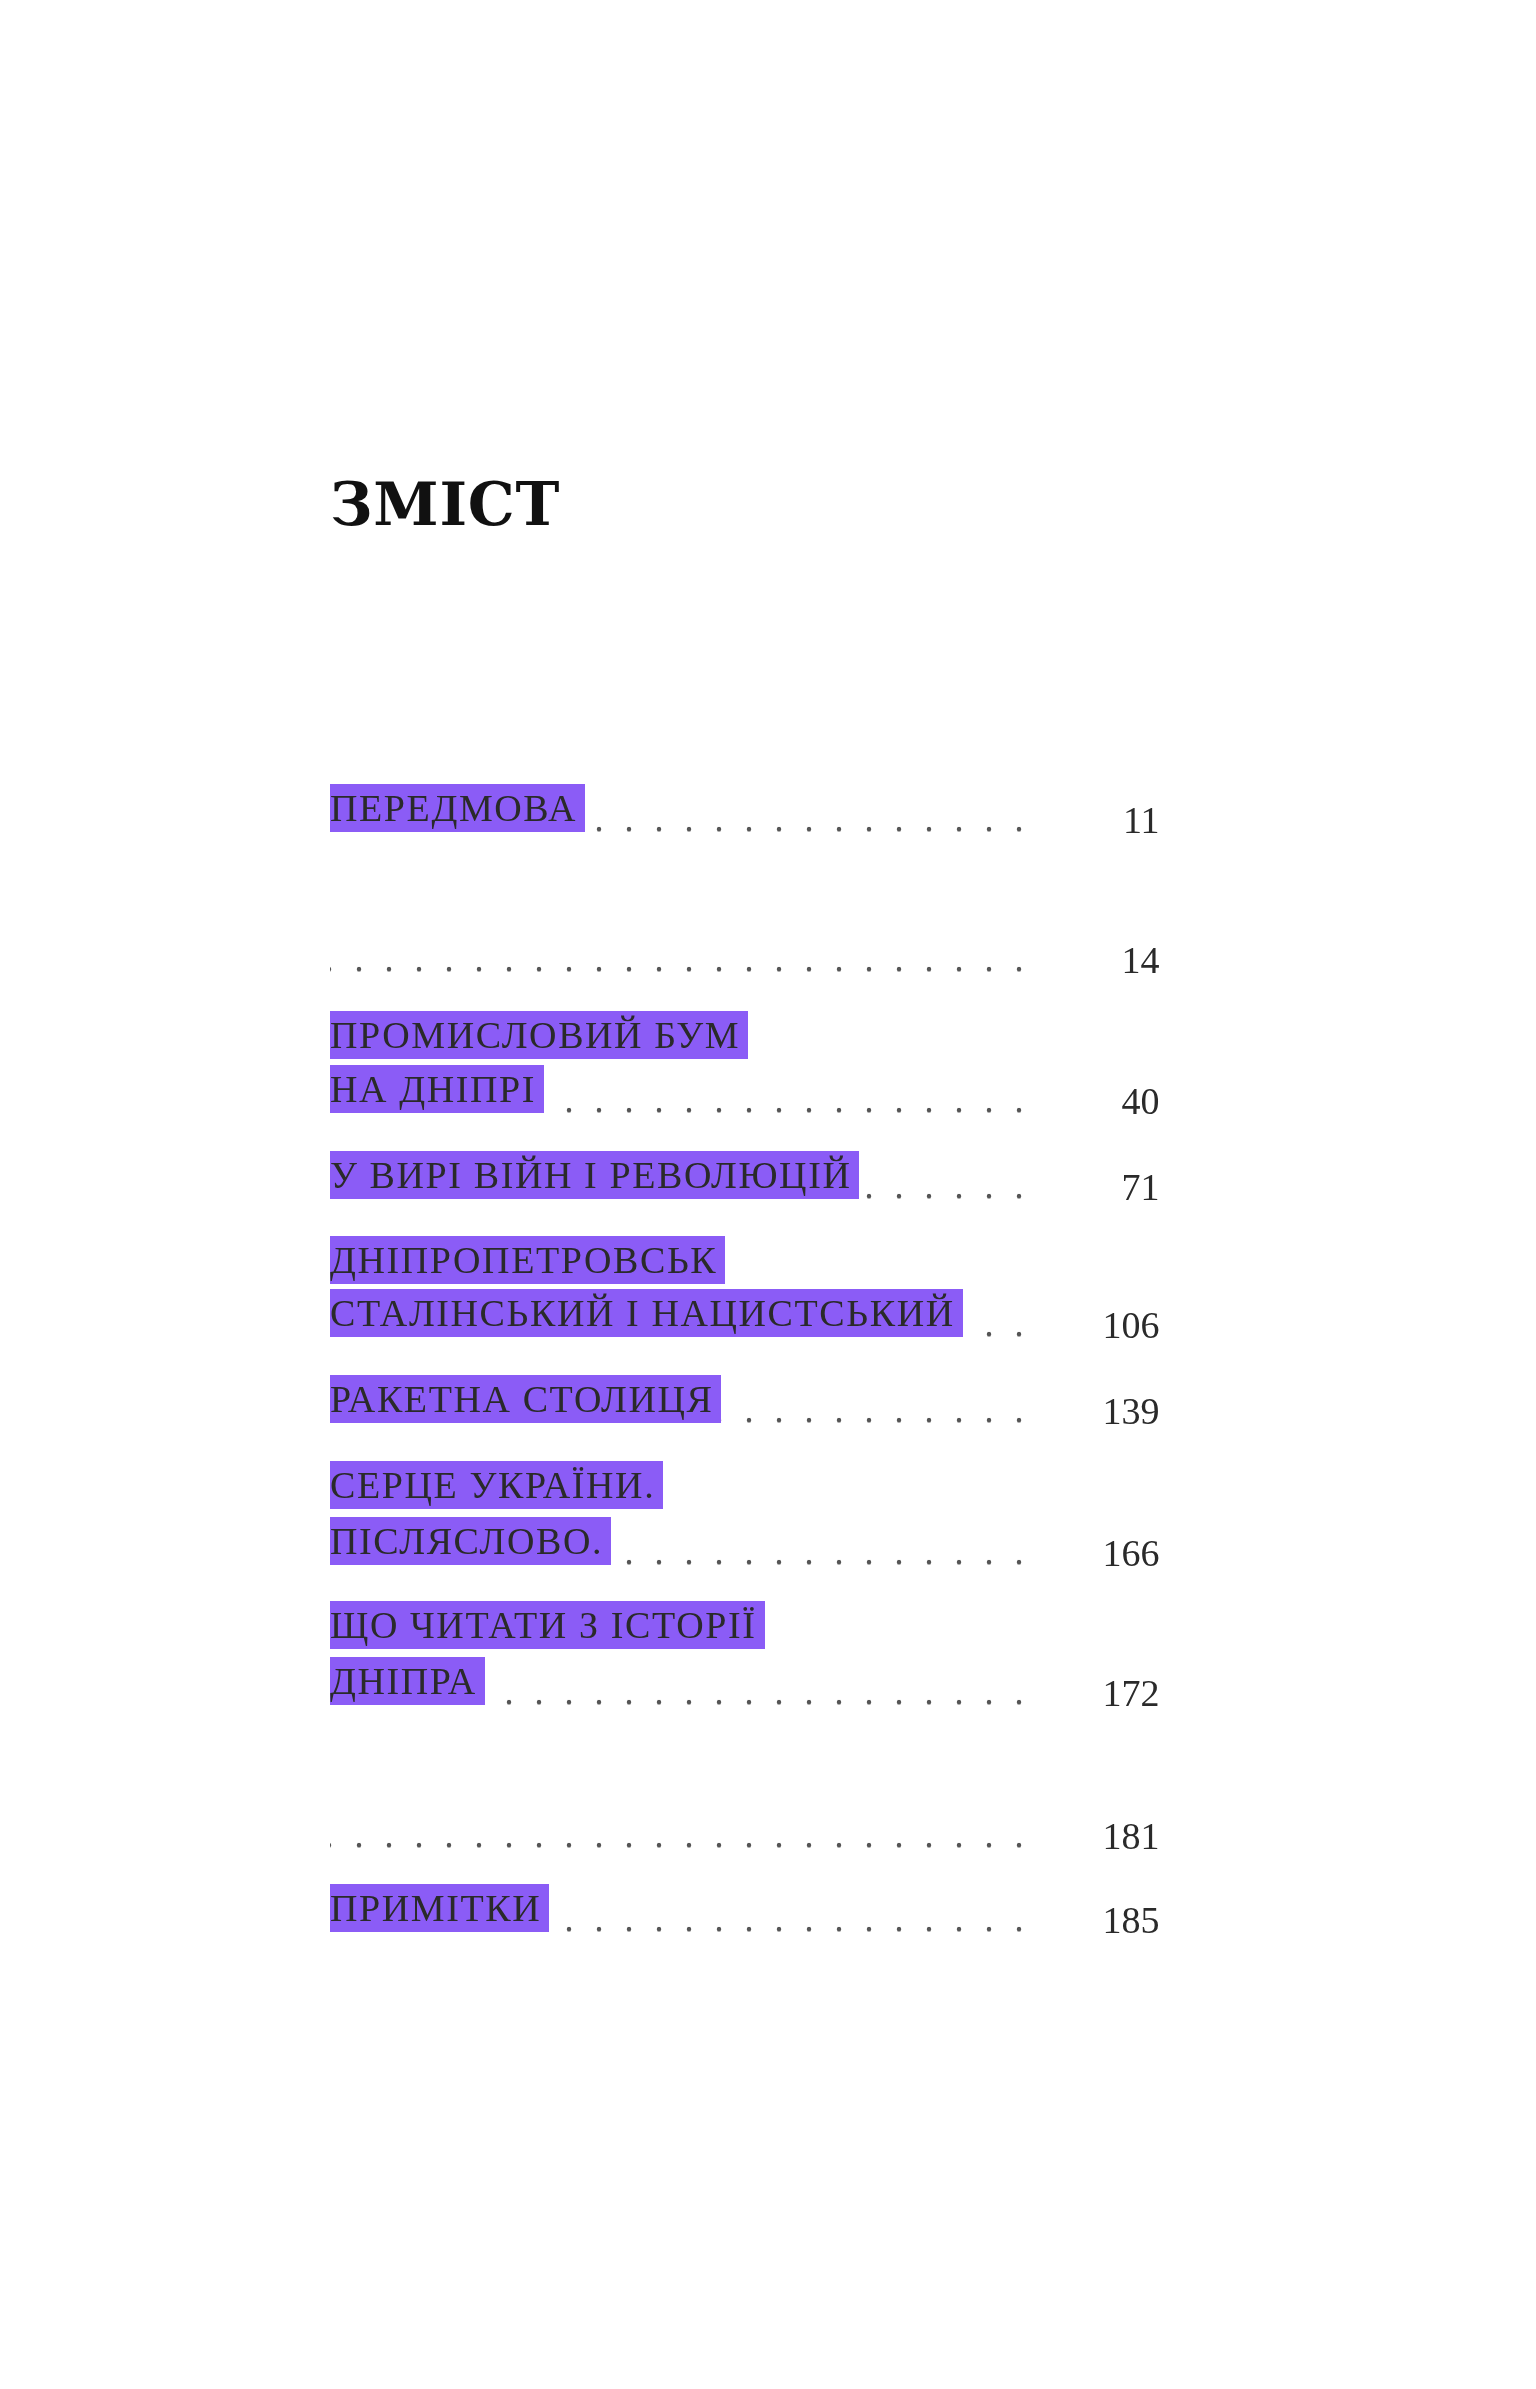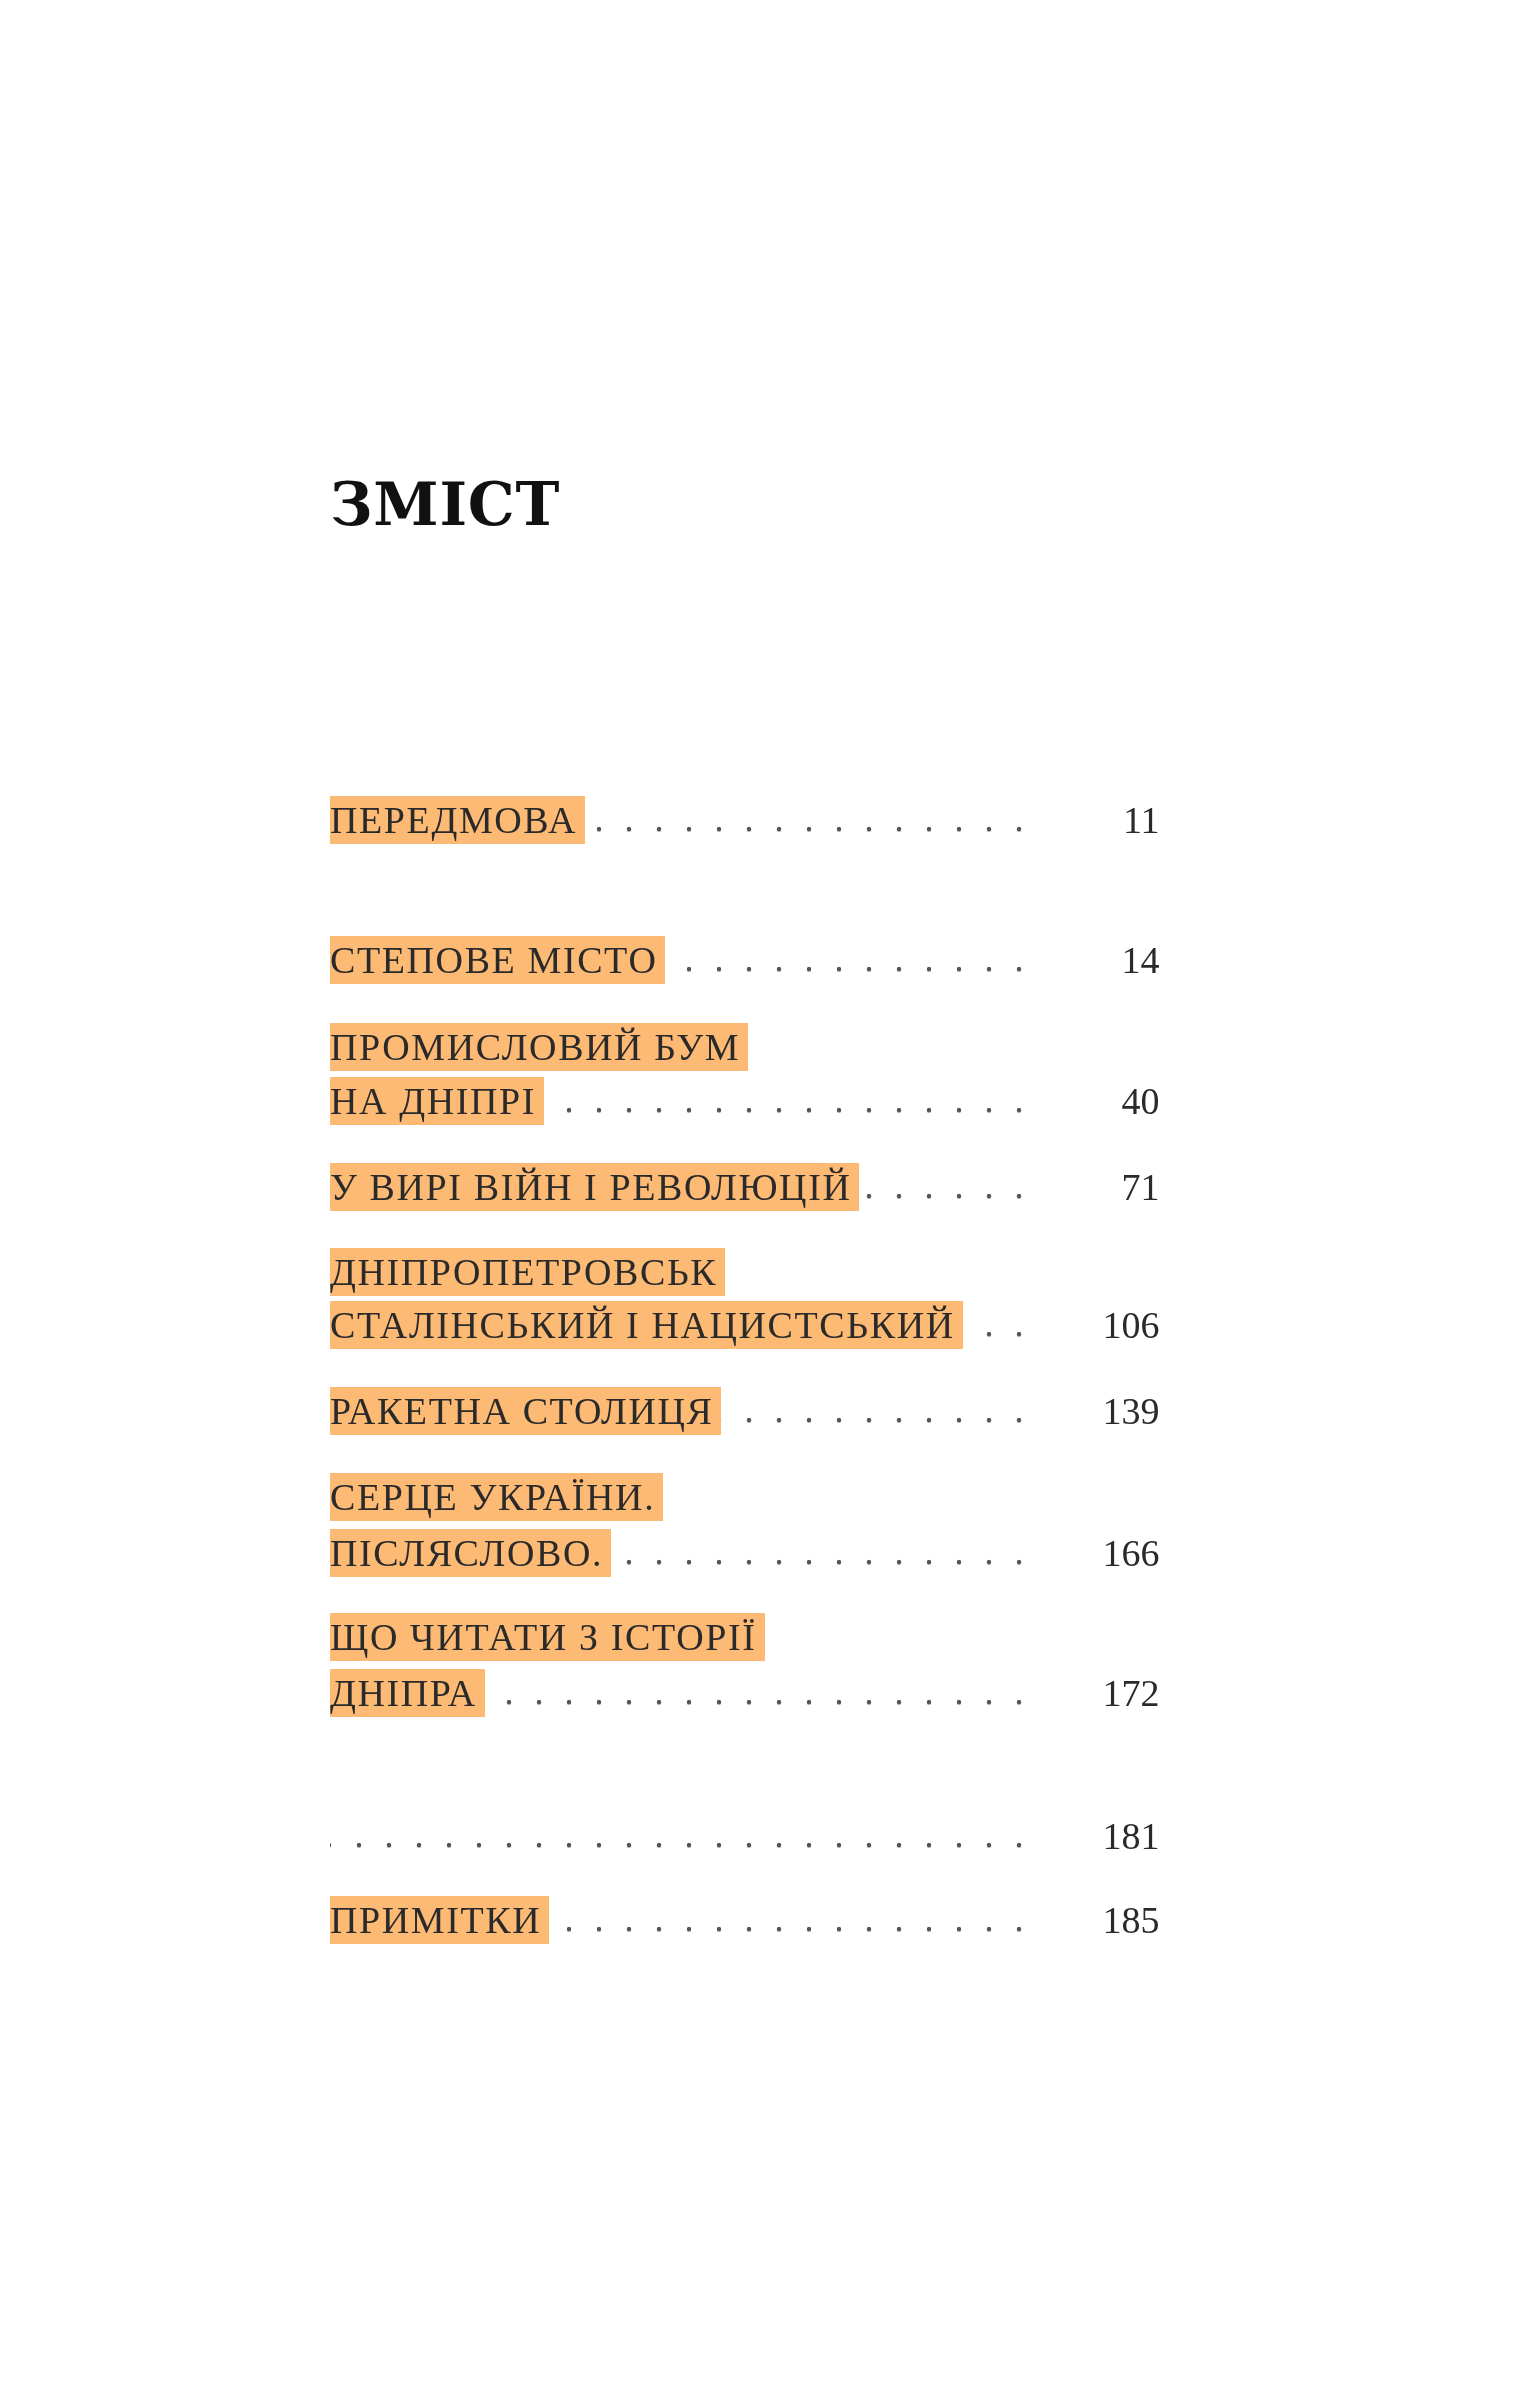--- a/index.html
+++ b/index.html
@@ -46,22 +46,22 @@
       height: 48px;
       font-size: 38px;
       line-height: 48px;
       letter-spacing: 1.6px;
       color: #2a2a2a;
       white-space: nowrap;
     }
     .line .text {
       position: absolute;
       left: 0;
-      bottom: 0;
-      background: #fdba74;
+      bottom: 12px;
+      background: #8b5cf6;
       padding-right: 8px;
       z-index: 2;
     }
     .line .leader {
       position: absolute;
       left: 0;
       right: 128px;
       bottom: 11.2px;
       height: 6.4px;
       background-image: radial-gradient(circle, #555 2.1px, transparent 2.6px);
@@ -88,21 +88,20 @@
   <div class="toc">
 
     <div class="line" style="top:796px">
       <span class="leader"></span>
       <span class="text">ПЕРЕДМОВА</span>
       <span class="num">11</span>
     </div>
 
     <div class="line" style="top:936px">
       <span class="leader"></span>
-      <span class="text">СТЕПОВЕ МІСТО</span>
       <span class="num">14</span>
     </div>
 
     <div class="line" style="top:1023px">
       <span class="text">ПРОМИСЛОВИЙ БУМ</span>
     </div>
     <div class="line" style="top:1077px">
       <span class="leader"></span>
       <span class="text">НА ДНІПРІ</span>
       <span class="num">40</span>

